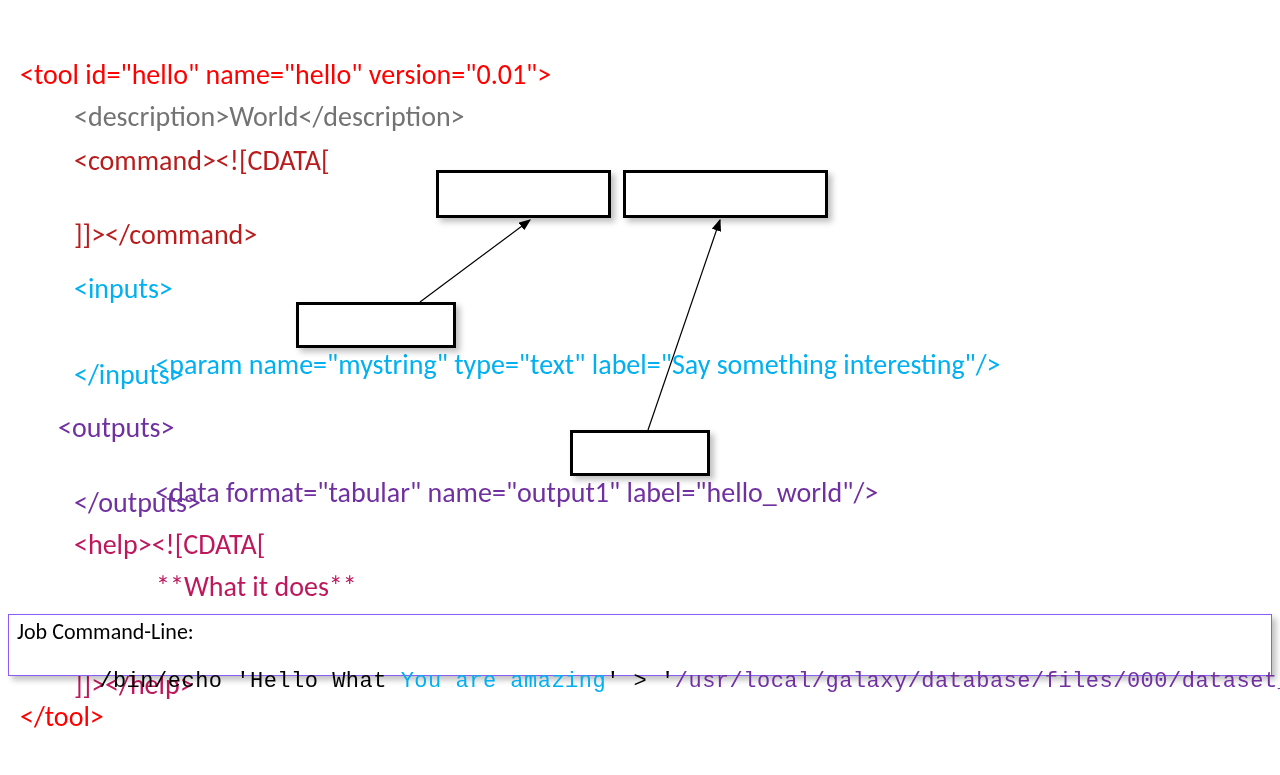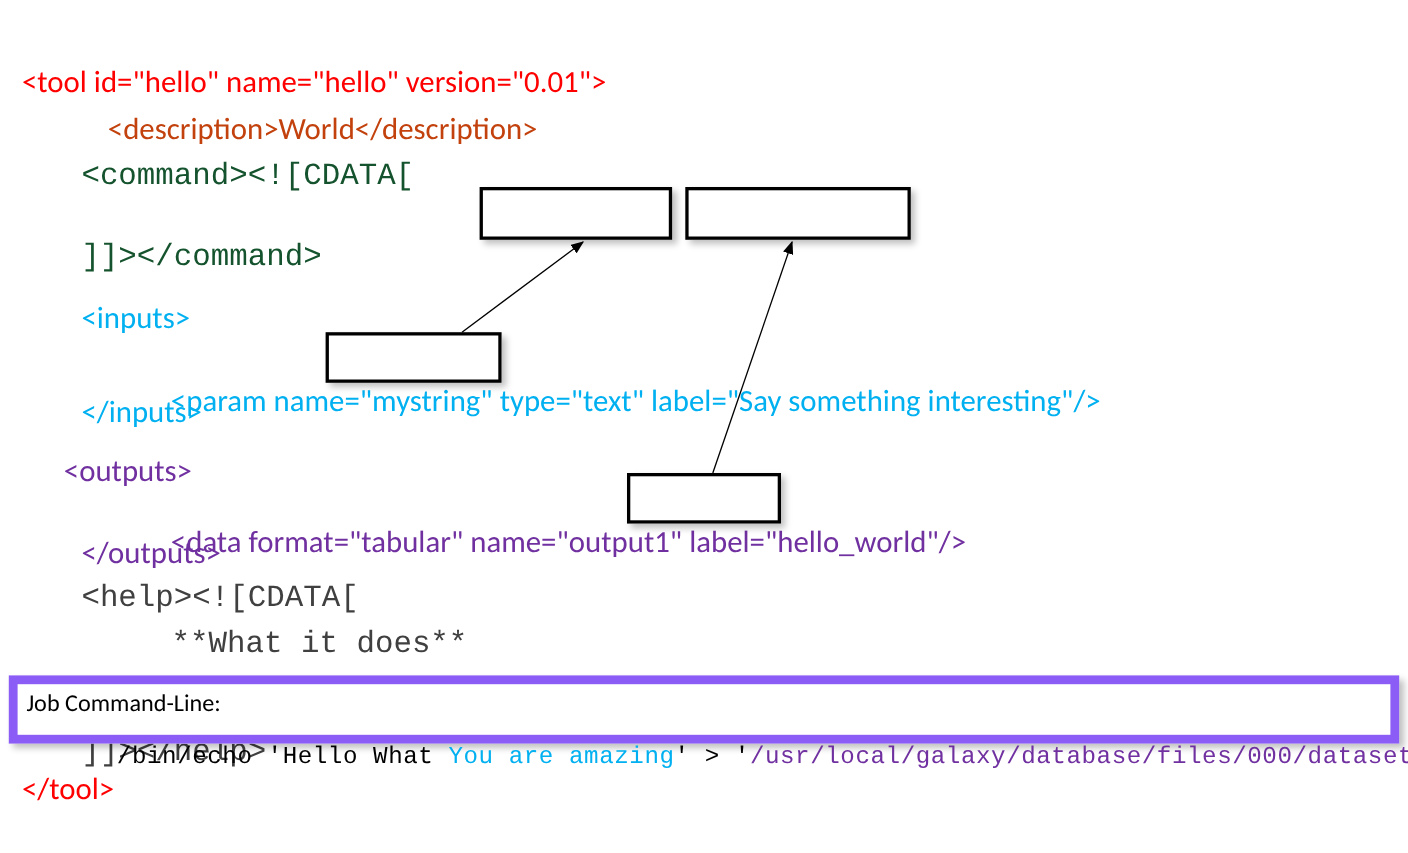--- a/index.html
+++ b/index.html
@@ -22,45 +22,45 @@
     font-size: 28px;
     line-height: 1.2;
     font-family: Calibri, "Segoe UI", Arial, sans-serif;
   }
   .mono {
     font-family: "Consolas", "Courier New", monospace;
     font-size: 22px;
     letter-spacing: 0.5px;
   }
   .c-red    { color: #ff0000; }
-  .c-orange { color: #c2410c; margin-left: 24px; }
-  .c-green  { color: #14532d; font-family: Liberation Mono, monospace; }
+  .c-orange { color: #737373; }
+  .c-green  { color: #b91c1c; }
   .c-cyan   { color: #00b0f0; }
   .c-purple { color: #7030a0; }
-  .c-dkor   { color: #404040; font-family: Liberation Mono, monospace; }
+  .c-dkor   { color: #be185d; }
   .c-black  { color: #000000; }
   .c-path   { color: #7030a0; }
   .c-user   { color: #00b0f0; }
 
   .highlight-box {
     position: absolute;
     border: 3px solid #000000;
     box-sizing: border-box;
     box-shadow: 4px 4px 6px rgba(0,0,0,0.25);
     background: transparent;
   }
 
   .cmd-panel {
     position: absolute;
     left: 8px;
     top: 614px;
     width: 1264px;
     height: 62px;
     background: #ffffff;
-    border: 8px solid #8b5cf6;
+    border: 1px solid #8b5cf6;
     box-shadow: 4px 4px 6px rgba(0,0,0,0.25);
     box-sizing: border-box;
     padding: 4px 8px 2px 8px;
     font-size: 22px;
   }
   .cmd-title { font-family: Calibri, Arial, sans-serif; color:#000; font-size:22px; line-height:1.15; }
   .cmd-line  { white-space: pre; }
 
   svg.arrows {
     position: absolute;

